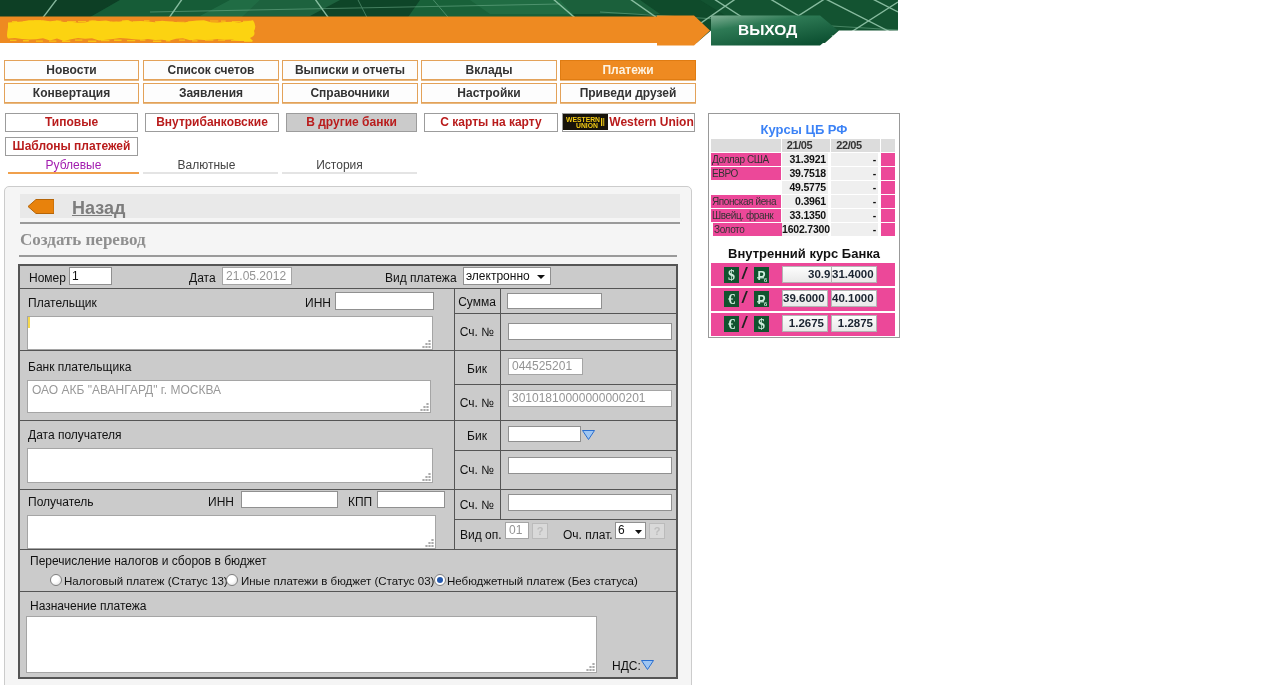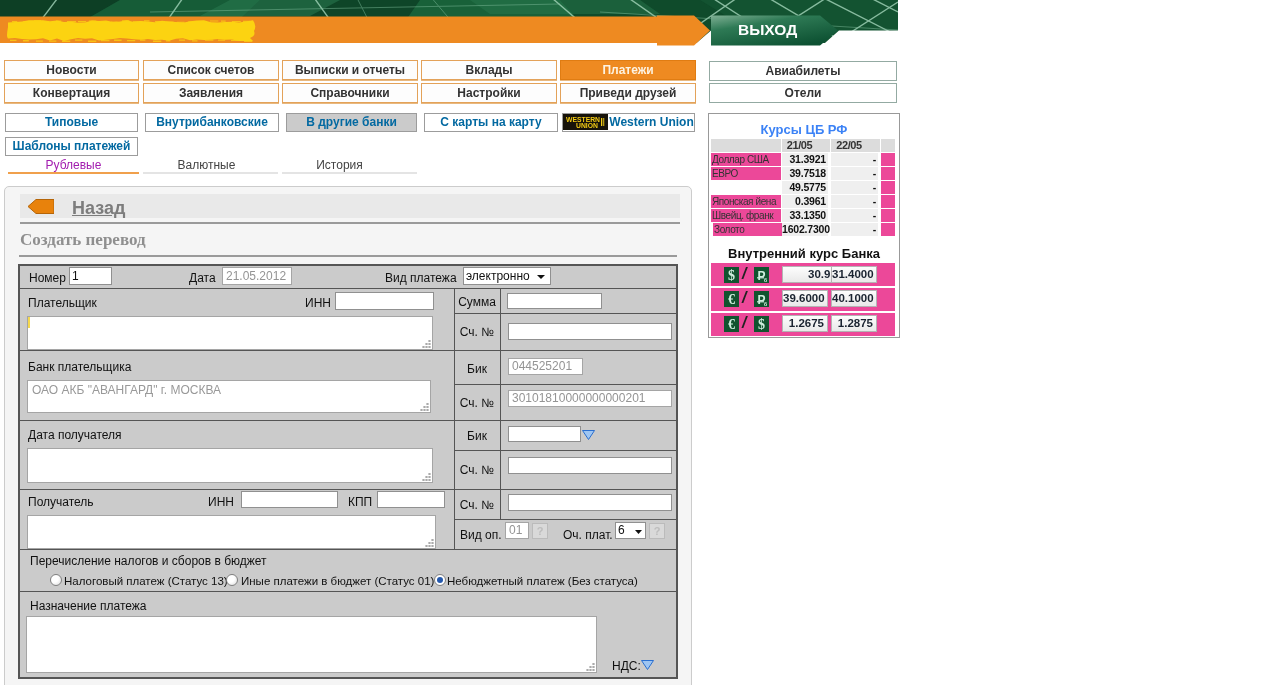--- a/index.html
+++ b/index.html
@@ -3,21 +3,21 @@
 <style>
 html,body{margin:0;padding:0;background:#fff;}
 body{font-family:"Liberation Sans",sans-serif;}
 #page{position:relative;width:1280px;height:685px;overflow:hidden;background:#fff;}
 .abs{position:absolute;}
 
 .nb{position:absolute;height:18px;background:#fdfdfd;border:1px solid #e3a259;text-align:center;font-size:12px;font-weight:bold;color:#333;line-height:18px;box-shadow:0 1px 0 #e8b87f;}
 .nb.sel{background:#ee8a21;color:#fdf3e2;border-color:#e07c12;}
 .nbg{position:absolute;height:18px;background:#fff;border:1px solid #93aaa2;text-align:center;font-size:12px;font-weight:bold;color:#333;line-height:18px;}
 
-.tb{position:absolute;height:17px;background:#fff;border:1px solid #9c9c9c;text-align:center;font-size:12px;font-weight:bold;color:#0369a1;line-height:17px;}
+.tb{position:absolute;height:17px;background:#fff;border:1px solid #9c9c9c;text-align:center;font-size:12px;font-weight:bold;color:#b91c1c;line-height:17px;}
 .tb.sel{background:#cbcbcb;}
 
 .tab{position:absolute;font-size:12px;color:#444;text-align:center;}
 .tabline{position:absolute;height:2px;background:#e4e4e4;}
 
 #panel{position:absolute;left:4px;top:186px;width:686px;height:600px;background:#f5f5f5;border:1px solid #ccc;border-radius:5px;}
 #backbar{position:absolute;left:15px;top:7px;width:660px;height:24px;background:#e9e9e9;}
 
 #ftab{position:absolute;left:18px;top:264px;width:656px;height:411px;background:#cbcbcb;border:2px solid #555;}
 .lbl{position:absolute;font-size:12px;color:#111;}
@@ -98,22 +98,20 @@
   <div class="nb" style="left:282px;top:60px;width:134px;">Выписки и отчеты</div>
   <div class="nb" style="left:421px;top:60px;width:134px;">Вклады</div>
   <div class="nb sel" style="left:560px;top:60px;width:134px;">Платежи</div>
 
   <div class="nb" style="left:4px;top:83px;width:133px;">Конвертация</div>
   <div class="nb" style="left:143px;top:83px;width:134px;">Заявления</div>
   <div class="nb" style="left:282px;top:83px;width:134px;">Справочники</div>
   <div class="nb" style="left:421px;top:83px;width:134px;">Настройки</div>
   <div class="nb" style="left:560px;top:83px;width:134px;">Приведи друзей</div>
 
-  <div class="nbg" style="left:709px;top:61px;width:186px;">Авиабилеты</div>
-  <div class="nbg" style="left:709px;top:83px;width:186px;">Отели</div>
 
   <div class="tb" style="left:5px;top:113px;width:131px;">Типовые</div>
   <div class="tb" style="left:145px;top:113px;width:132px;">Внутрибанковские</div>
   <div class="tb sel" style="left:286px;top:113px;width:129px;">В другие банки</div>
   <div class="tb" style="left:424px;top:113px;width:132px;">С карты на карту</div>
   <div class="tb" style="left:562px;top:113px;width:131px;padding:0;">
     <svg style="position:absolute;left:0;top:0;" width="45" height="16" viewBox="0 0 45 16">
         <rect width="45" height="16" fill="#17130a"></rect>
         <text x="20" y="7.5" text-anchor="middle" font-family="Liberation Sans,sans-serif" font-size="6.8" font-weight="bold" fill="#f2ca14">WESTERN</text>
         <text x="24" y="14.2" text-anchor="middle" font-family="Liberation Sans,sans-serif" font-size="6.8" font-weight="bold" fill="#f2ca14">UNION</text>
@@ -209,21 +207,21 @@
       <svg style="position:absolute;right:3px;top:7px;" width="7" height="4">
           <polygon points="0,0 7,0 3.5,4" fill="#111"></polygon>
         </svg>
     </div>
     <div class="abs" style="left:629px;top:257px;width:14px;height:14px;background:#d9d9d9;border:1px solid #bbb;color:#bdbdbd;font-weight:bold;font-size:11px;text-align:center;line-height:14px;">?</div>
 
     <div class="lbl" style="left:10px;top:288px;">Перечисление налогов и сборов в бюджет</div>
     <div class="radio" style="left:30px;top:308px;"></div>
     <div class="lbl" style="left:44px;top:309px;font-size:11.5px;">Налоговый платеж (Статус 13)</div>
     <div class="radio" style="left:206px;top:308px;"></div>
-    <div class="lbl" style="left:221px;top:309px;font-size:11.5px;">Иные платежи в бюджет (Статус 01)</div>
+    <div class="lbl" style="left:221px;top:309px;font-size:11.5px;">Иные платежи в бюджет (Статус 03)</div>
     <div class="radio" style="left:414px;top:308px;background:#fff;"></div>
     <div class="abs" style="left:417px;top:311px;width:6px;height:6px;border-radius:50%;background:#2559ad;"></div>
     <div class="lbl" style="left:427px;top:309px;font-size:11.5px;">Небюджетный платеж (Без статуса)</div>
     <div class="hline" style="left:0;top:325px;width:656px;"></div>
     <div class="lbl" style="left:10px;top:333px;">Назначение платежа</div>
     <div class="ta" style="left:6px;top:350px;width:569px;height:55px;"></div>
     <div class="lbl" style="left:592px;top:393px;">НДС:</div>
     <svg style="position:absolute;left:621px;top:394px;" width="13" height="10">
         <polygon points="0.5,0.5 12.5,0.5 6.5,9.5" fill="#9ec5f2" stroke="#2a6fd0" stroke-width="1"></polygon>
       </svg>

